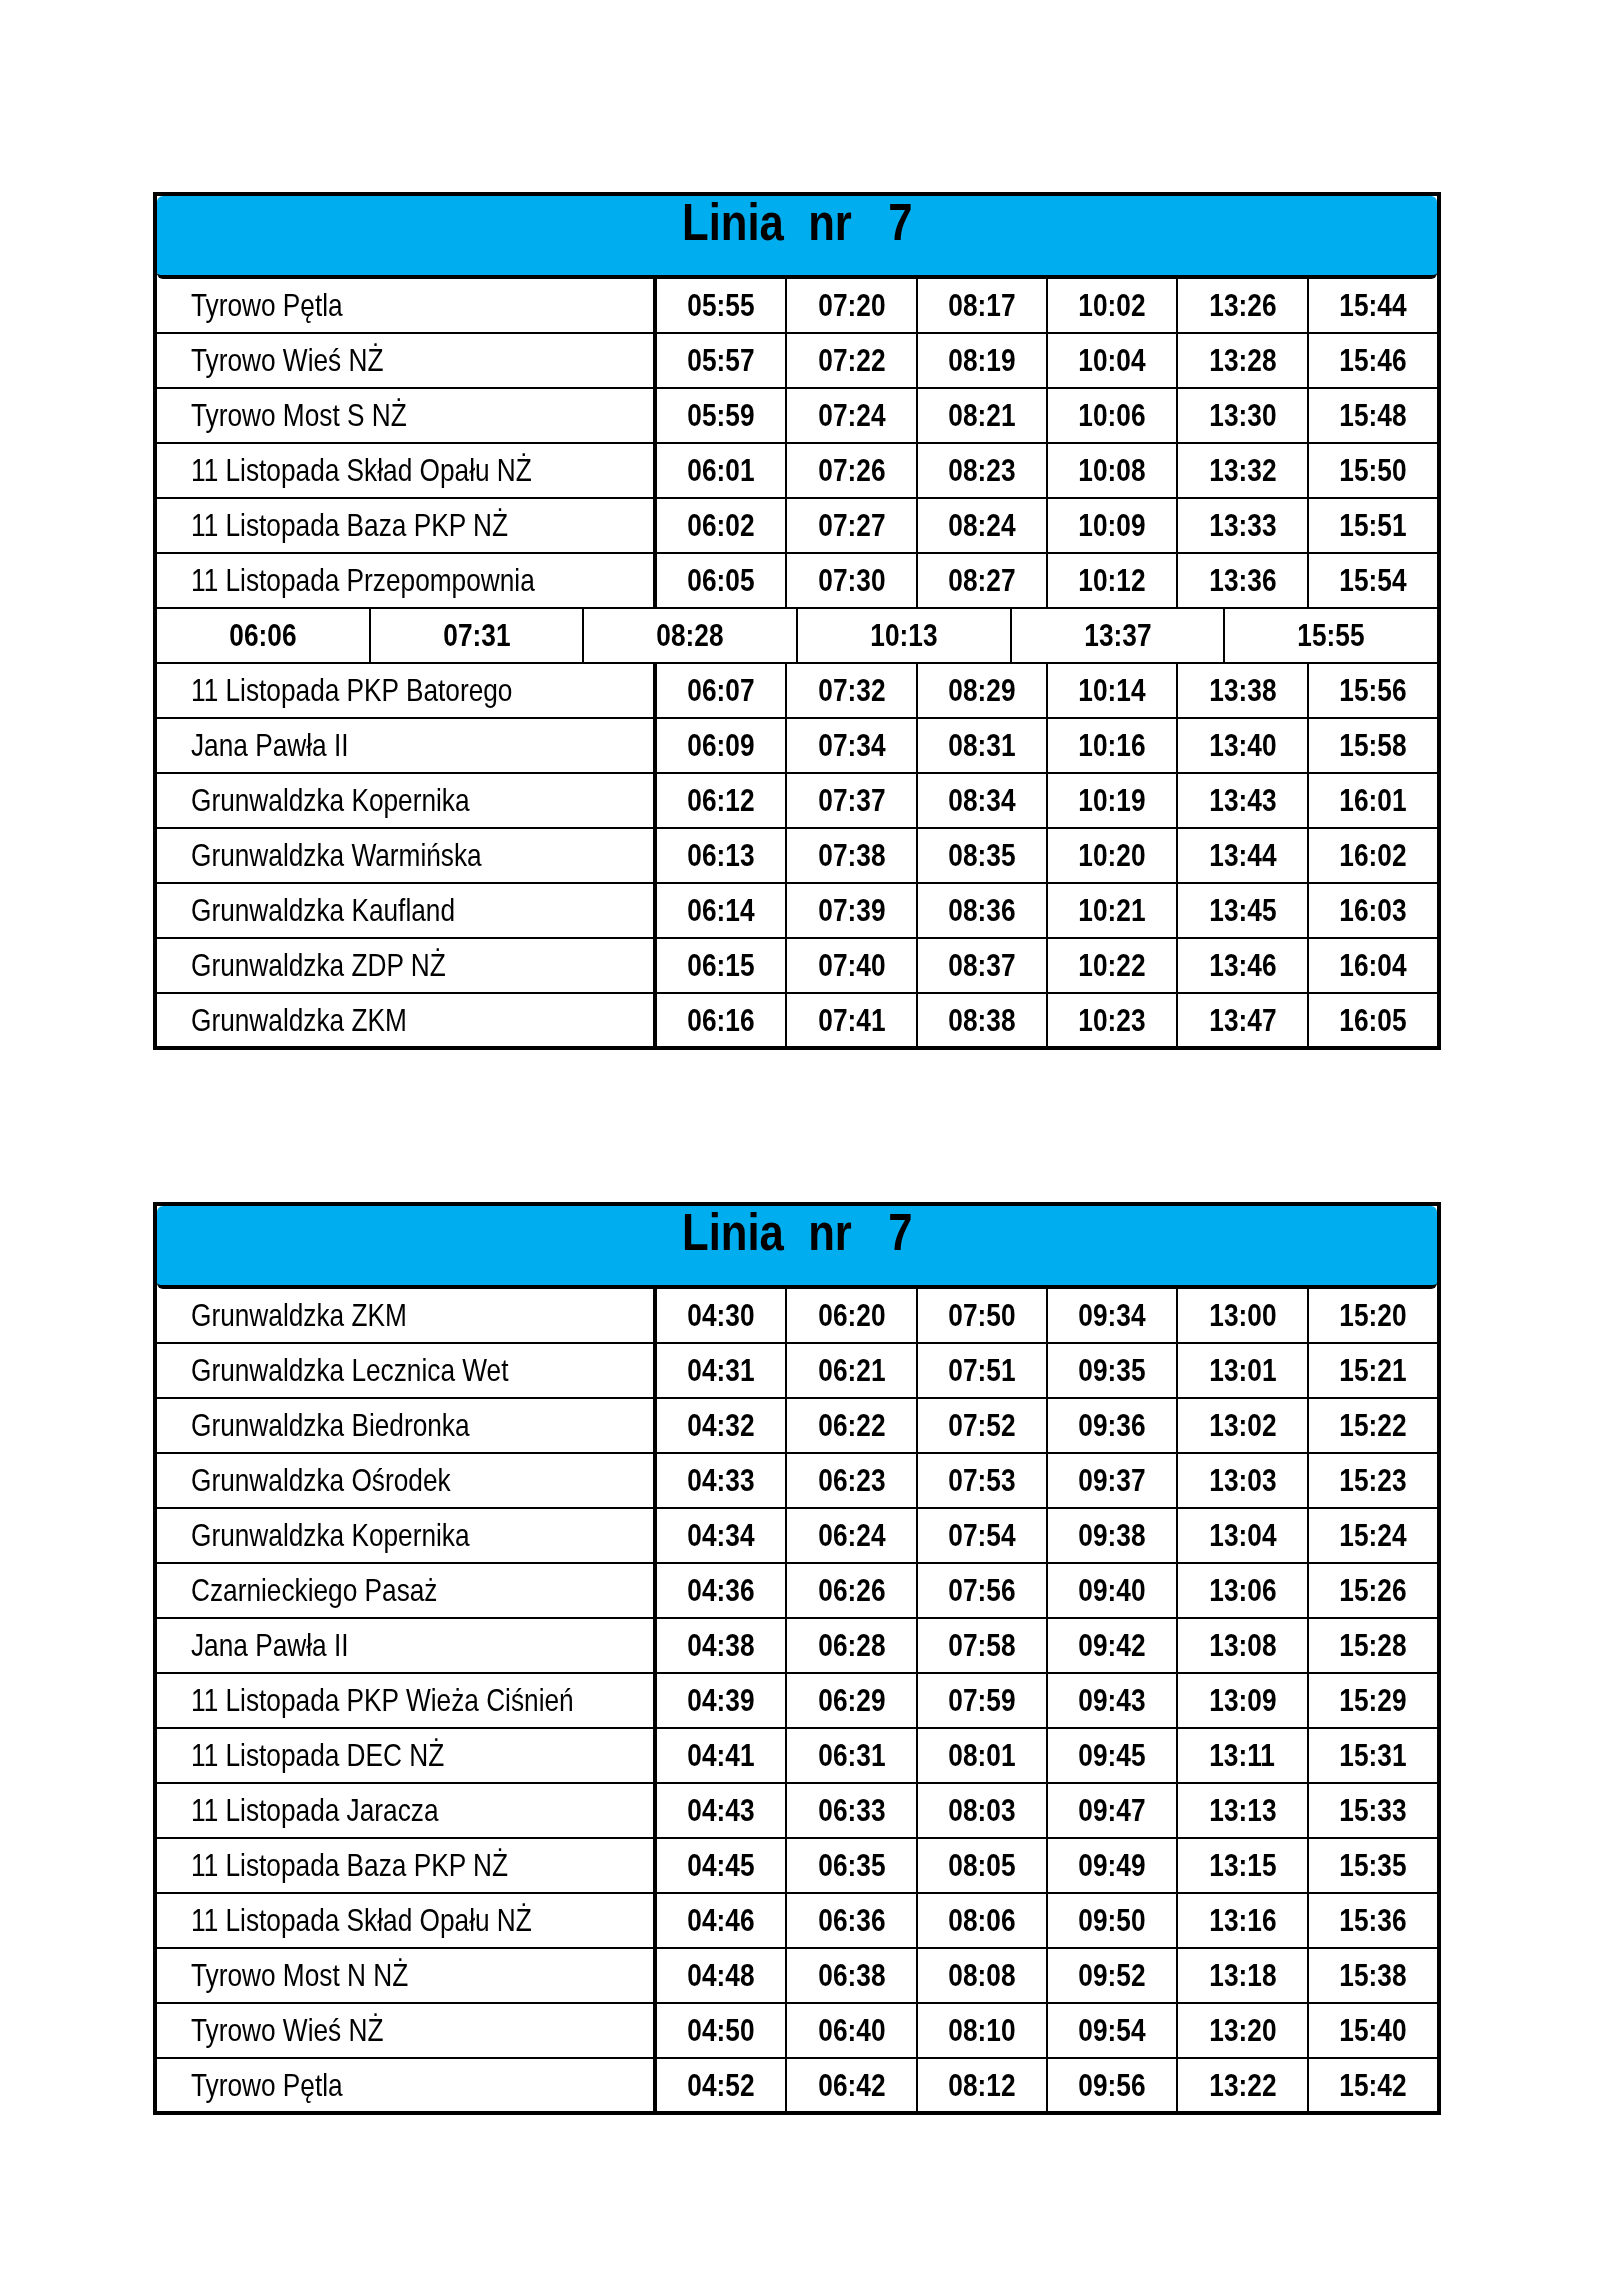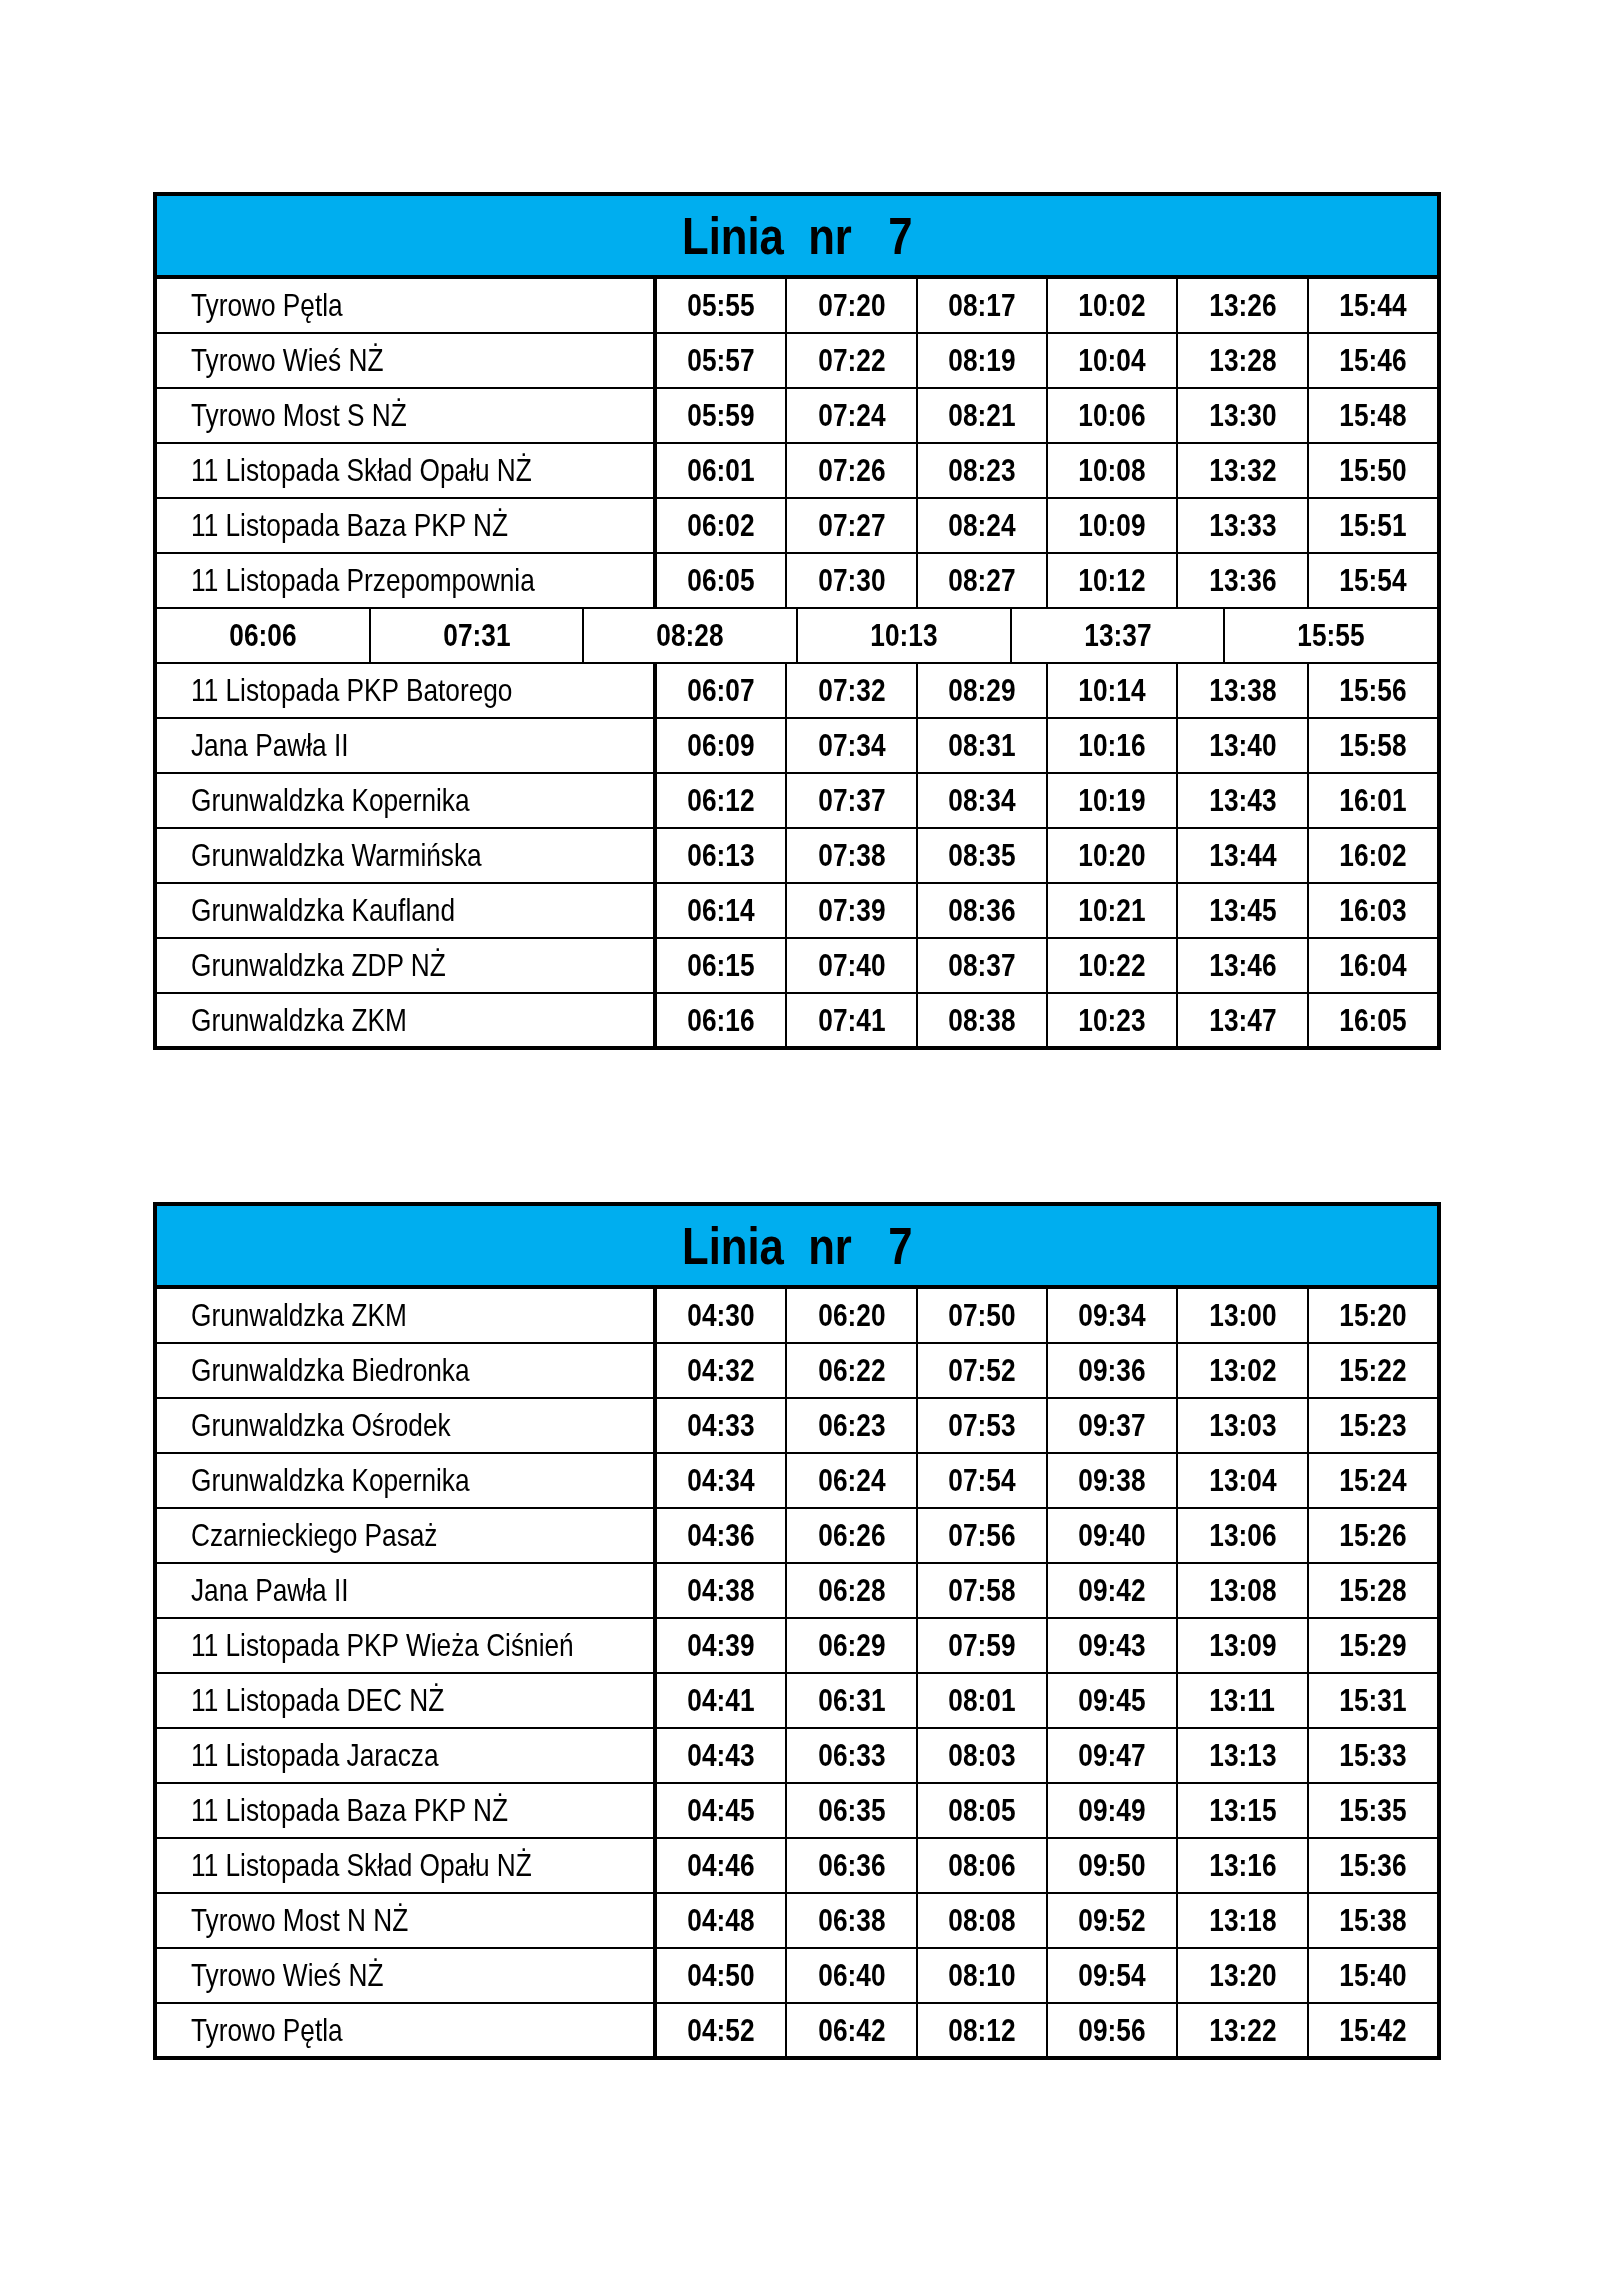--- a/index.html
+++ b/index.html
@@ -23,23 +23,24 @@
     background: #fff;
   }
   #table-1 { top: 192px; }
   #table-2 { top: 1202px; }
 
   .tt-header {
     height: 79px;
     background: #00aeef;
     border-bottom: 4.5px solid #000;
     display: flex;
-    align-items: center;
+    align-items: flex-start;
     justify-content: center;
     box-sizing: content-box;
+    border-radius: 6px;
   }
   .tt-title {
     font-family: "Liberation Sans Narrow", "Liberation Sans", sans-serif;
     font-weight: bold;
     font-size: 52px;
     color: #000;
     white-space: pre;
     transform: scaleX(0.84);
     letter-spacing: 0px;
     line-height: 1;
@@ -449,20 +450,43 @@
         </div>
         <div class="time-cell">
           <span>13:00</span>
         </div>
         <div class="time-cell">
           <span>15:20</span>
         </div>
       </div>
       <div class="tt-row">
         <div class="stop-name">
+          <span>Grunwaldzka Lecznica Wet</span>
+        </div>
+        <div class="time-cell">
+          <span>04:31</span>
+        </div>
+        <div class="time-cell">
+          <span>06:21</span>
+        </div>
+        <div class="time-cell">
+          <span>07:51</span>
+        </div>
+        <div class="time-cell">
+          <span>09:35</span>
+        </div>
+        <div class="time-cell">
+          <span>13:01</span>
+        </div>
+        <div class="time-cell">
+          <span>15:21</span>
+        </div>
+      </div>
+      <div class="tt-row">
+        <div class="stop-name">
           <span>Grunwaldzka Biedronka</span>
         </div>
         <div class="time-cell">
           <span>04:32</span>
         </div>
         <div class="time-cell">
           <span>06:22</span>
         </div>
         <div class="time-cell">
           <span>07:52</span>

